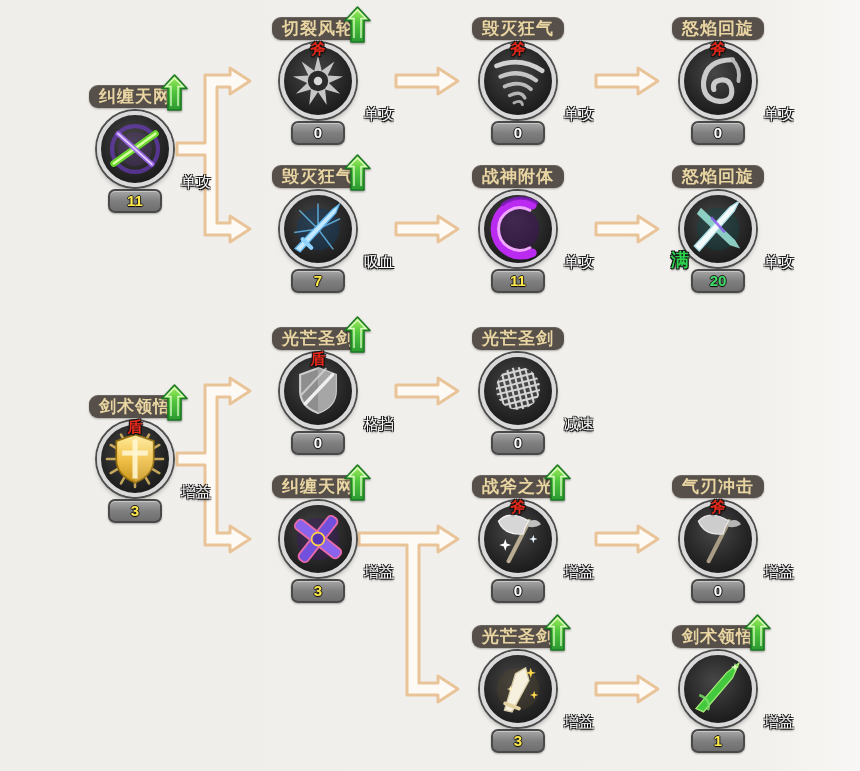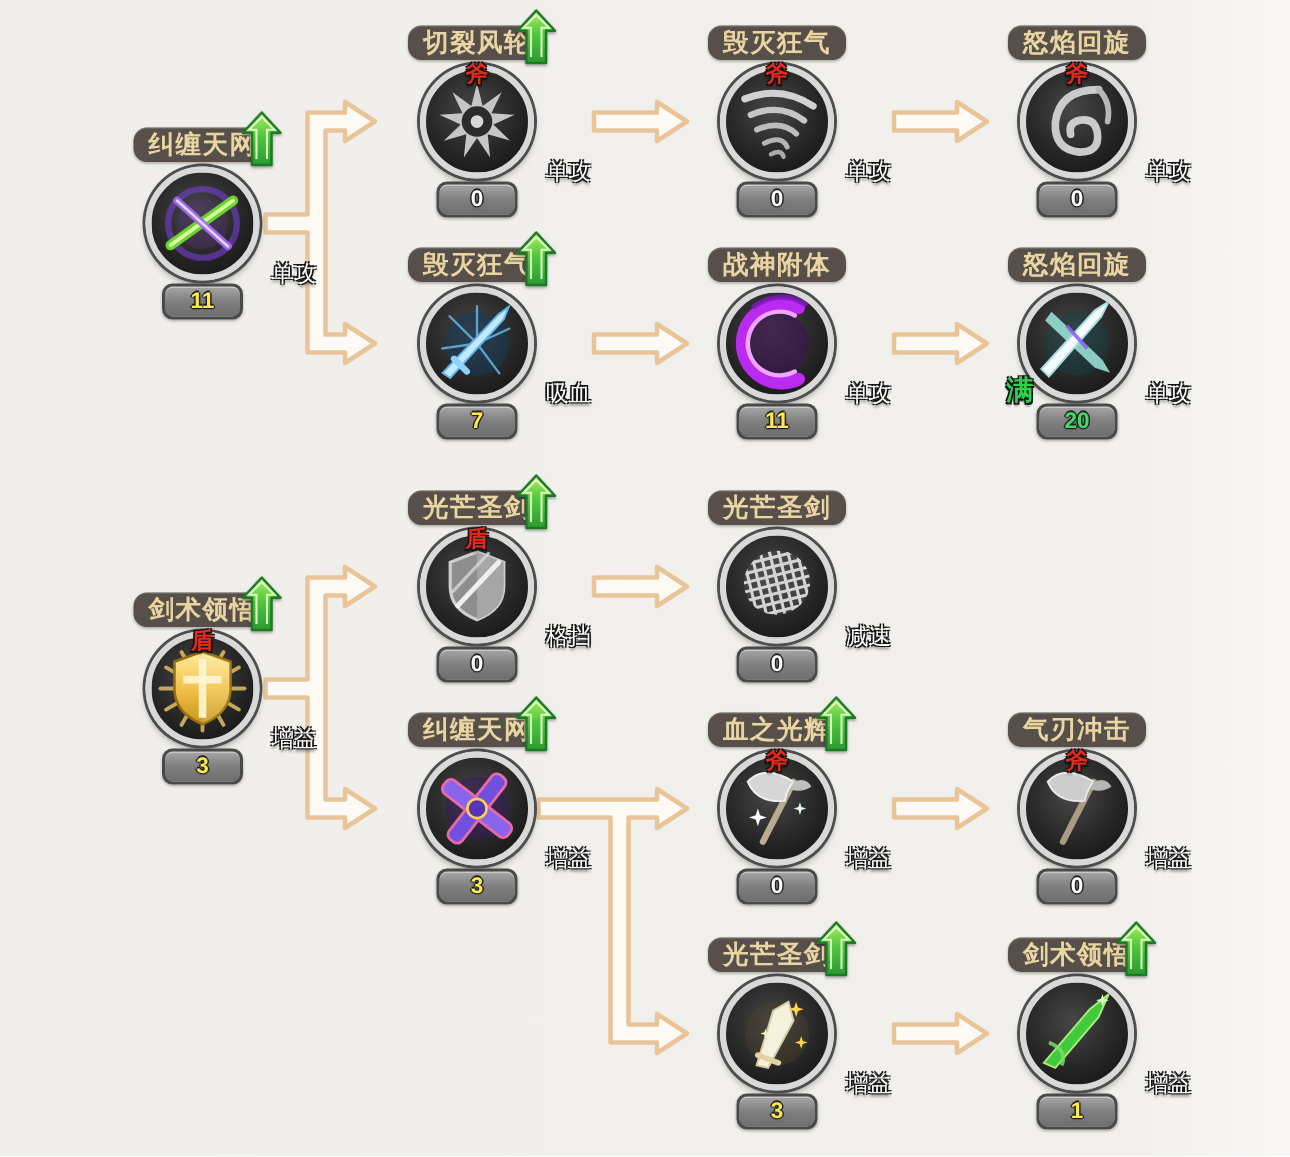--- a/index.html
+++ b/index.html
@@ -303,21 +303,21 @@
               <rect x="33.5" y="8" width="13" height="64" rx="5" fill="#7050dc" stroke="#e86aa8" stroke-width="2.2"></rect>
               <rect x="8" y="33.5" width="64" height="13" rx="5" fill="#8a64ec" stroke="#e86aa8" stroke-width="2.2"></rect>
               <circle cx="40" cy="40" r="7.5" fill="#5636b8" stroke="#ffd24a" stroke-width="2"></circle>
             </g>
           </svg>
         </div>
         <div class="type-label">增益</div>
         <div class="value-badge"><span style="color:#ffe94a">3</span></div>
       </div>
       <div class="node" style="left: 458px; top: 475px;">
-        <div class="plate"><span>血之光辉</span></div>
+        <div class="plate"><span>战斧之光</span></div>
         <svg class="up-arrow" viewBox="0 0 27 37">
           <polygon points="13.5,1 26,14.5 20,14.5 20,36 7,36 7,14.5 1,14.5" fill="url(#gradGreen)" stroke="#1d7a24" stroke-width="1.6" stroke-linejoin="round"></polygon>
           <polyline points="10,32 10,12.5 5,12.5 13.5,4 22,12.5 17,12.5 17,32" fill="none" stroke="#e8ffd0" stroke-width="1.4" opacity="0.9"></polyline>
         </svg>
         <div class="circle">
           <svg viewBox="0 0 80 80">
             <line x1="29" y1="66" x2="53" y2="19" stroke="#b9ac92" stroke-width="5" stroke-linecap="round"></line>
             <path d="M53 19 Q30 5 17 19 Q24 36 46 34 Q48 25 53 19 Z" fill="#d6d6d6" stroke="#f0f0f0" stroke-width="1.5"></path>
             <path d="M53 19 Q63 15 67 23 Q59 28 51 25 Z" fill="#bfbfbf"></path>
             <path d="M 25 40 L 26.68 45.32 L 32 47 L 26.68 48.68 L 25 54 L 23.32 48.68 L 18 47 L 23.32 45.32 Z" fill="#ffffff"></path>

